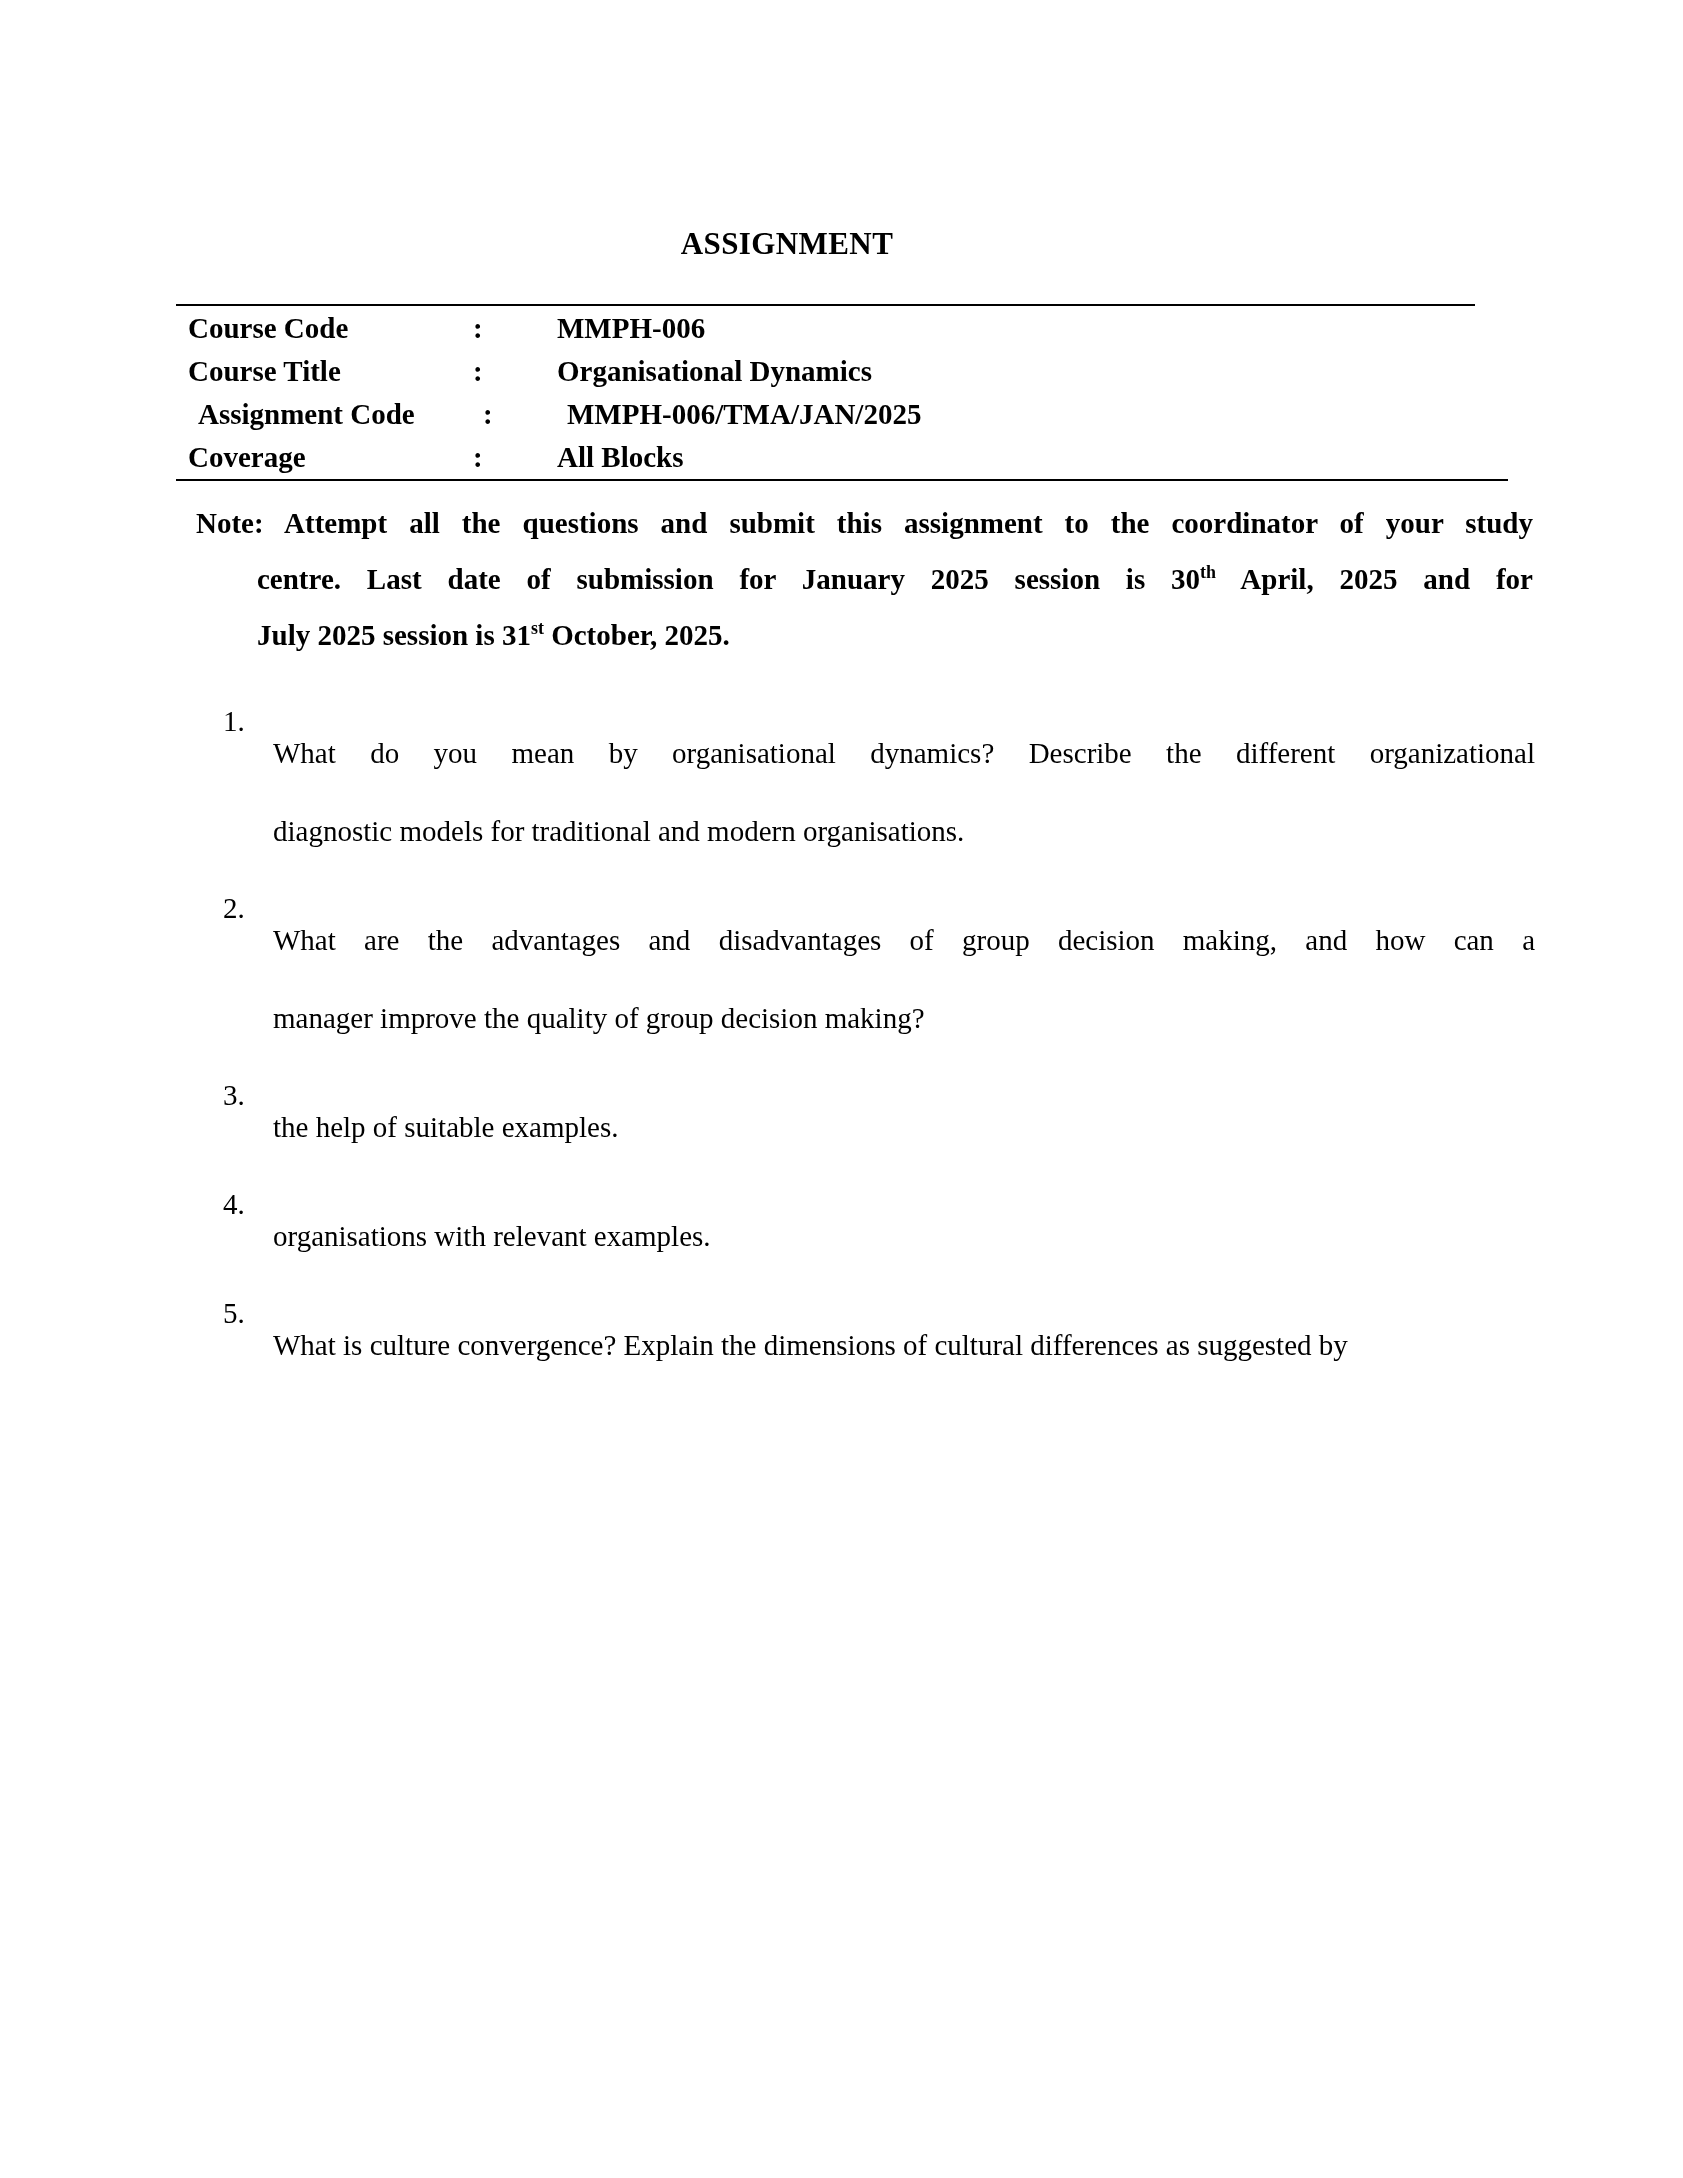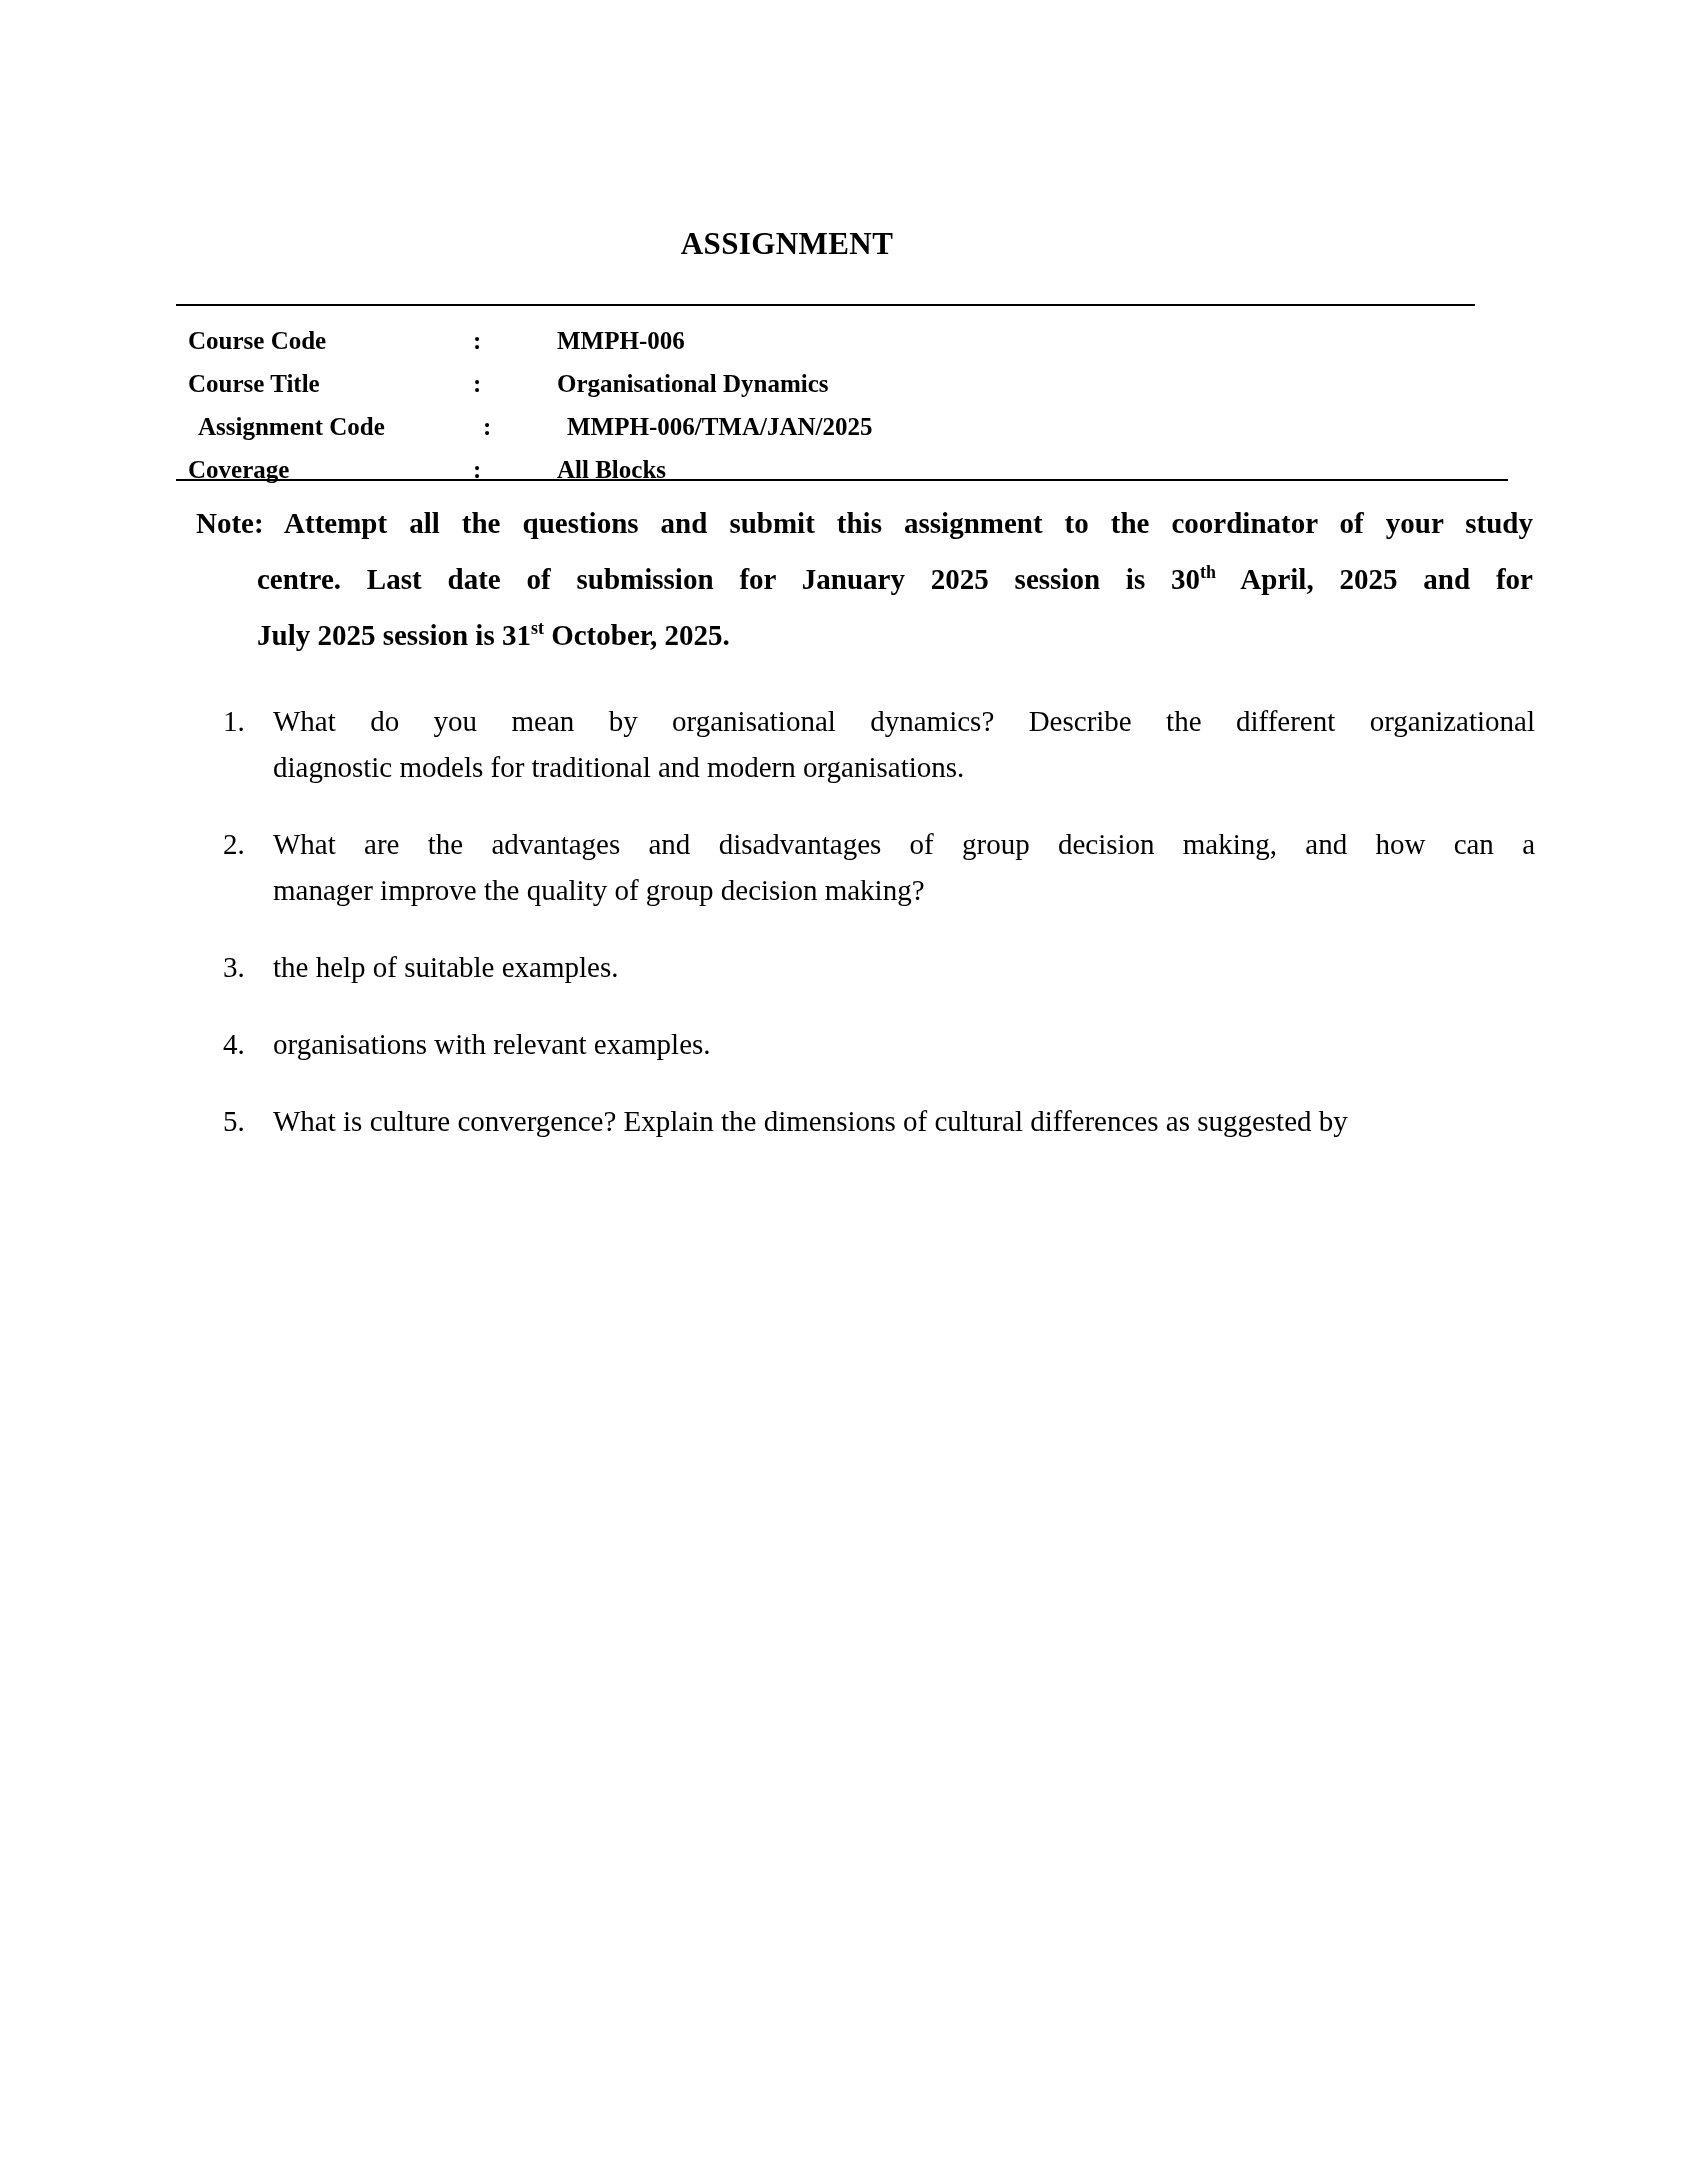--- a/index.html
+++ b/index.html
@@ -59,23 +59,23 @@
 
   
   .info-block {
     position: absolute;
     left: 188px;
     top: 312px;
     width: 1188px;
   }
   .info-row {
     display: flex;
-    align-items: flex-end;
+    align-items: flex-start;
     height: 43px;
-    font-size: 25px;
+    font-size: 29px;
     font-weight: bold;
   }
   .info-label {
     width: 285px;
     white-space: nowrap;
   }
   .info-label.indented {
     padding-left: 10px;
   }
   .info-colon {
@@ -138,20 +138,21 @@
     font-size: 29px;
     line-height: 46px;
   }
   .q-text {
     flex: 1 1 auto;
     font-size: 29px;
     line-height: 46px;
   }
   .q-text .ln {
     display: block;
+    margin-top: 32px;
   }
   .q-text .ln.just {
     text-align: justify;
     text-align-last: justify;
   }
 </style>
 </head>
 <body>
 
 <div class="page">

